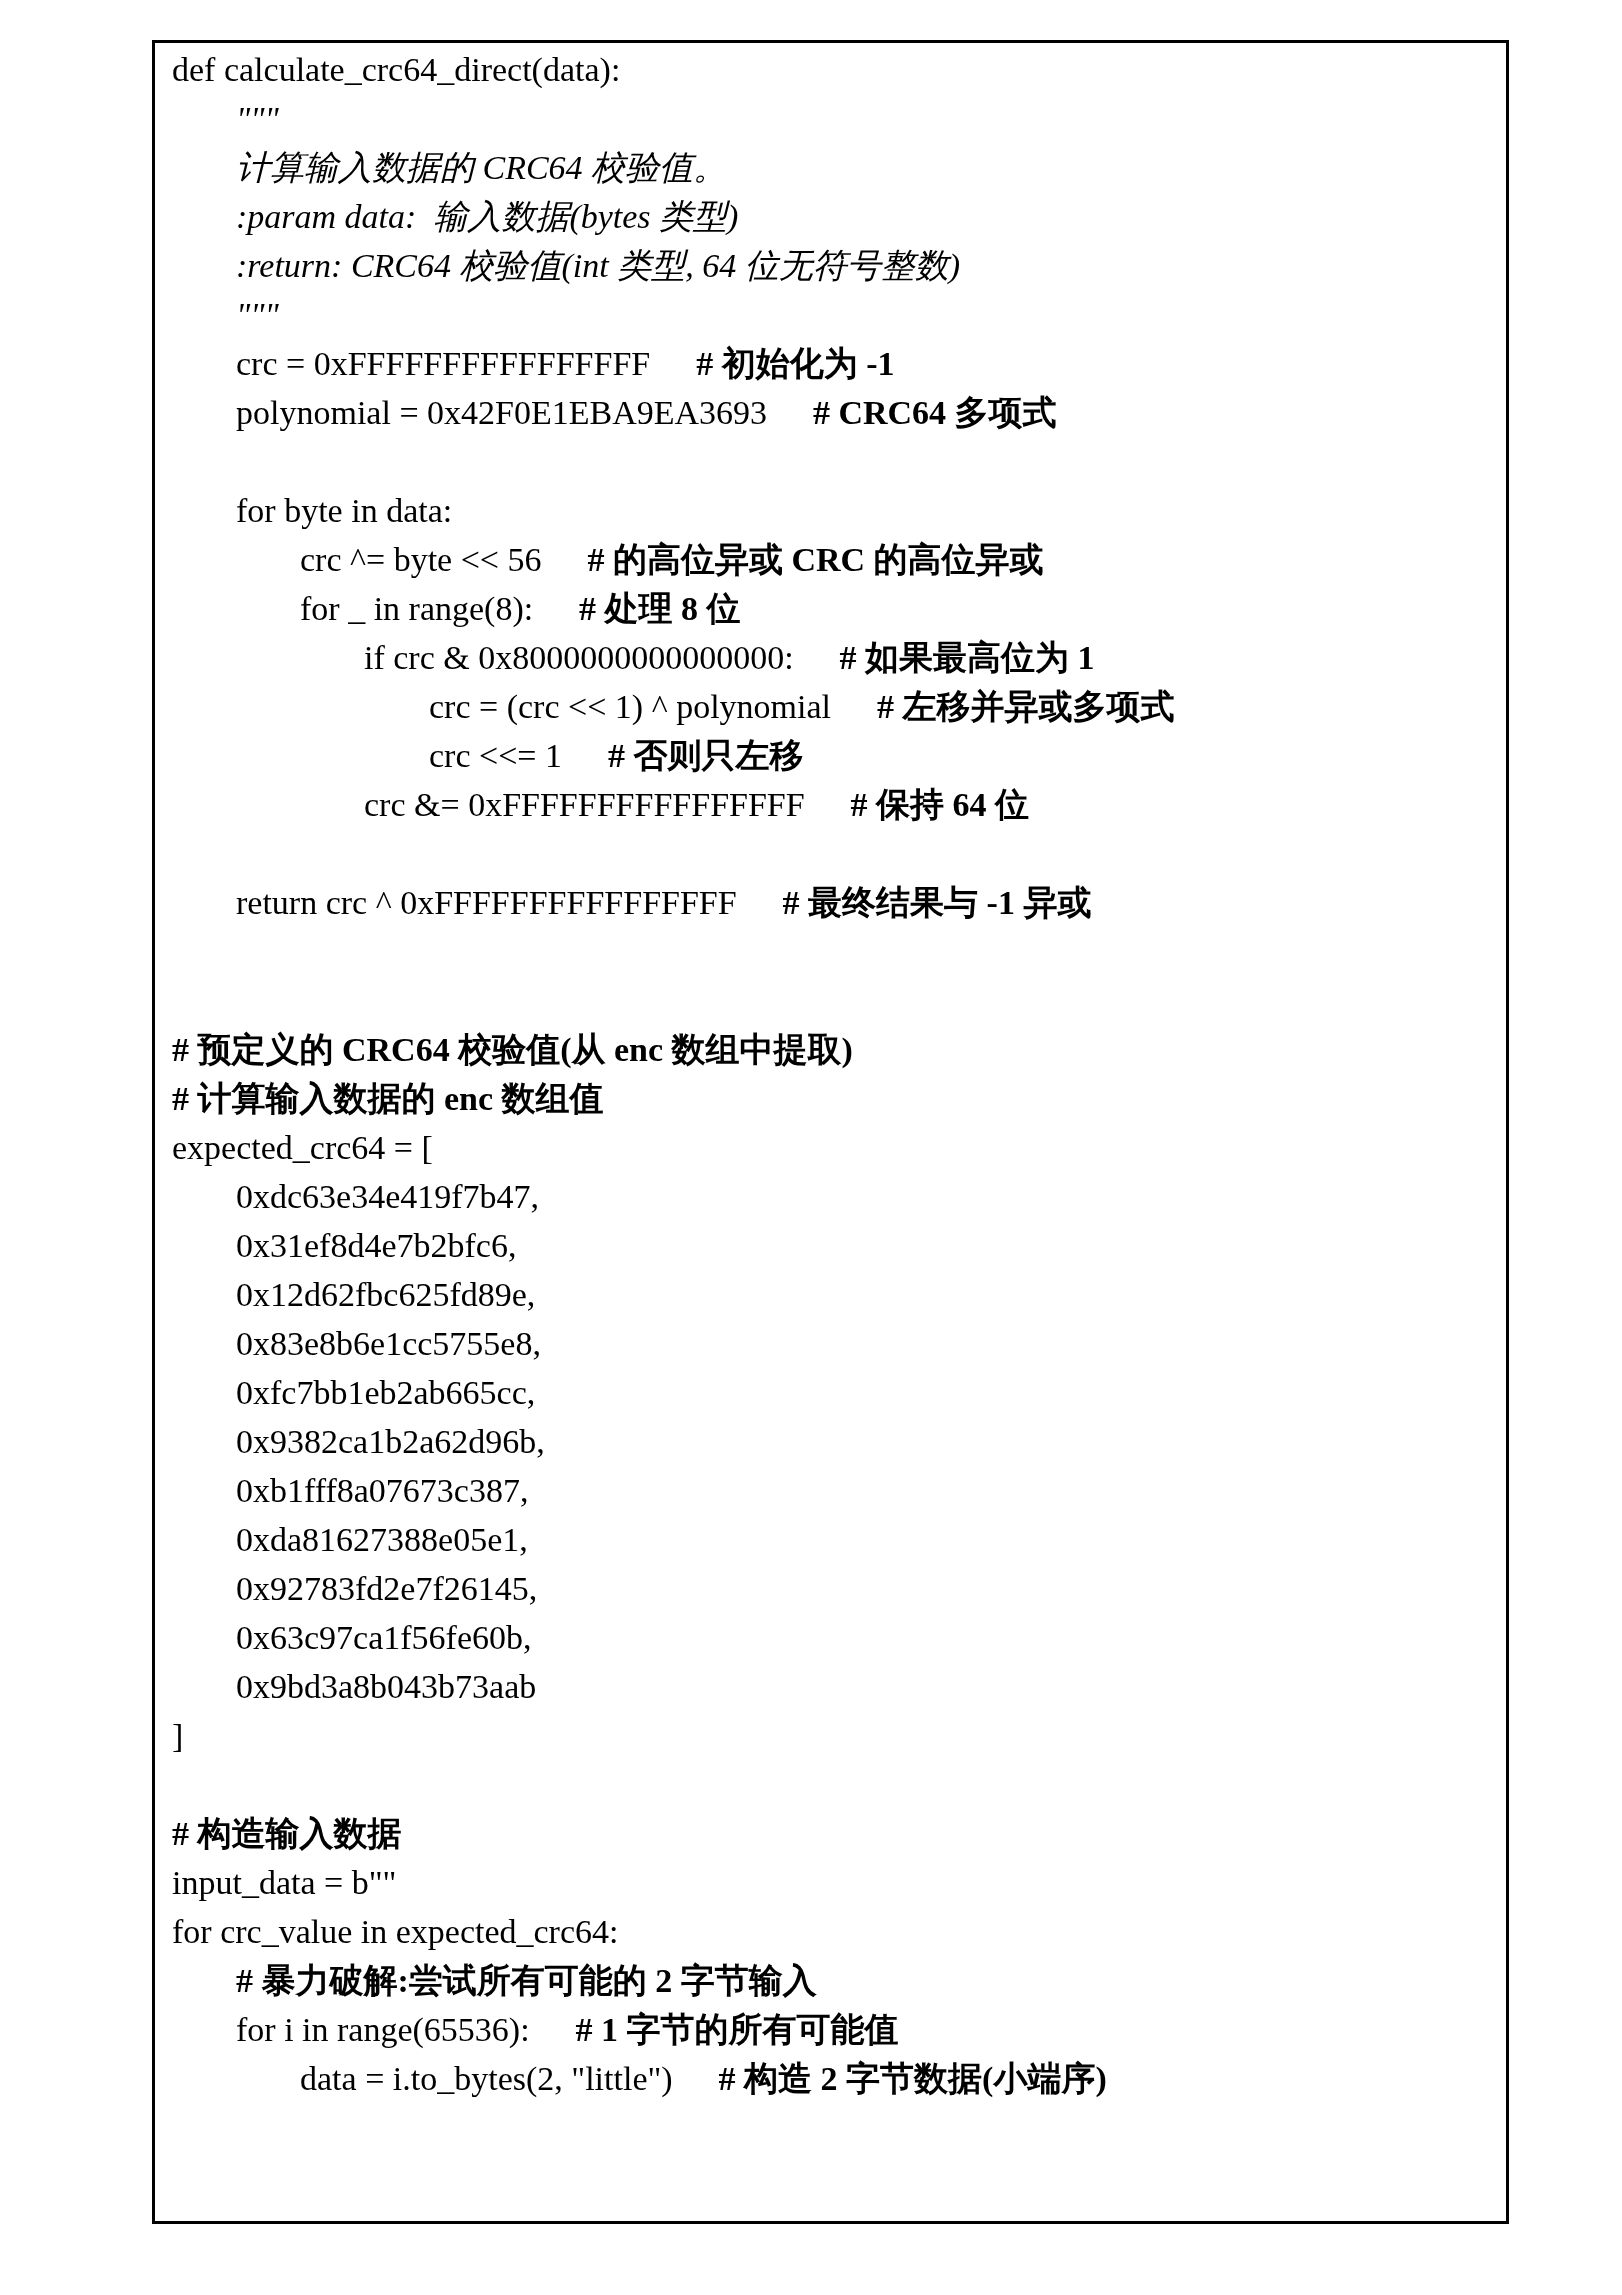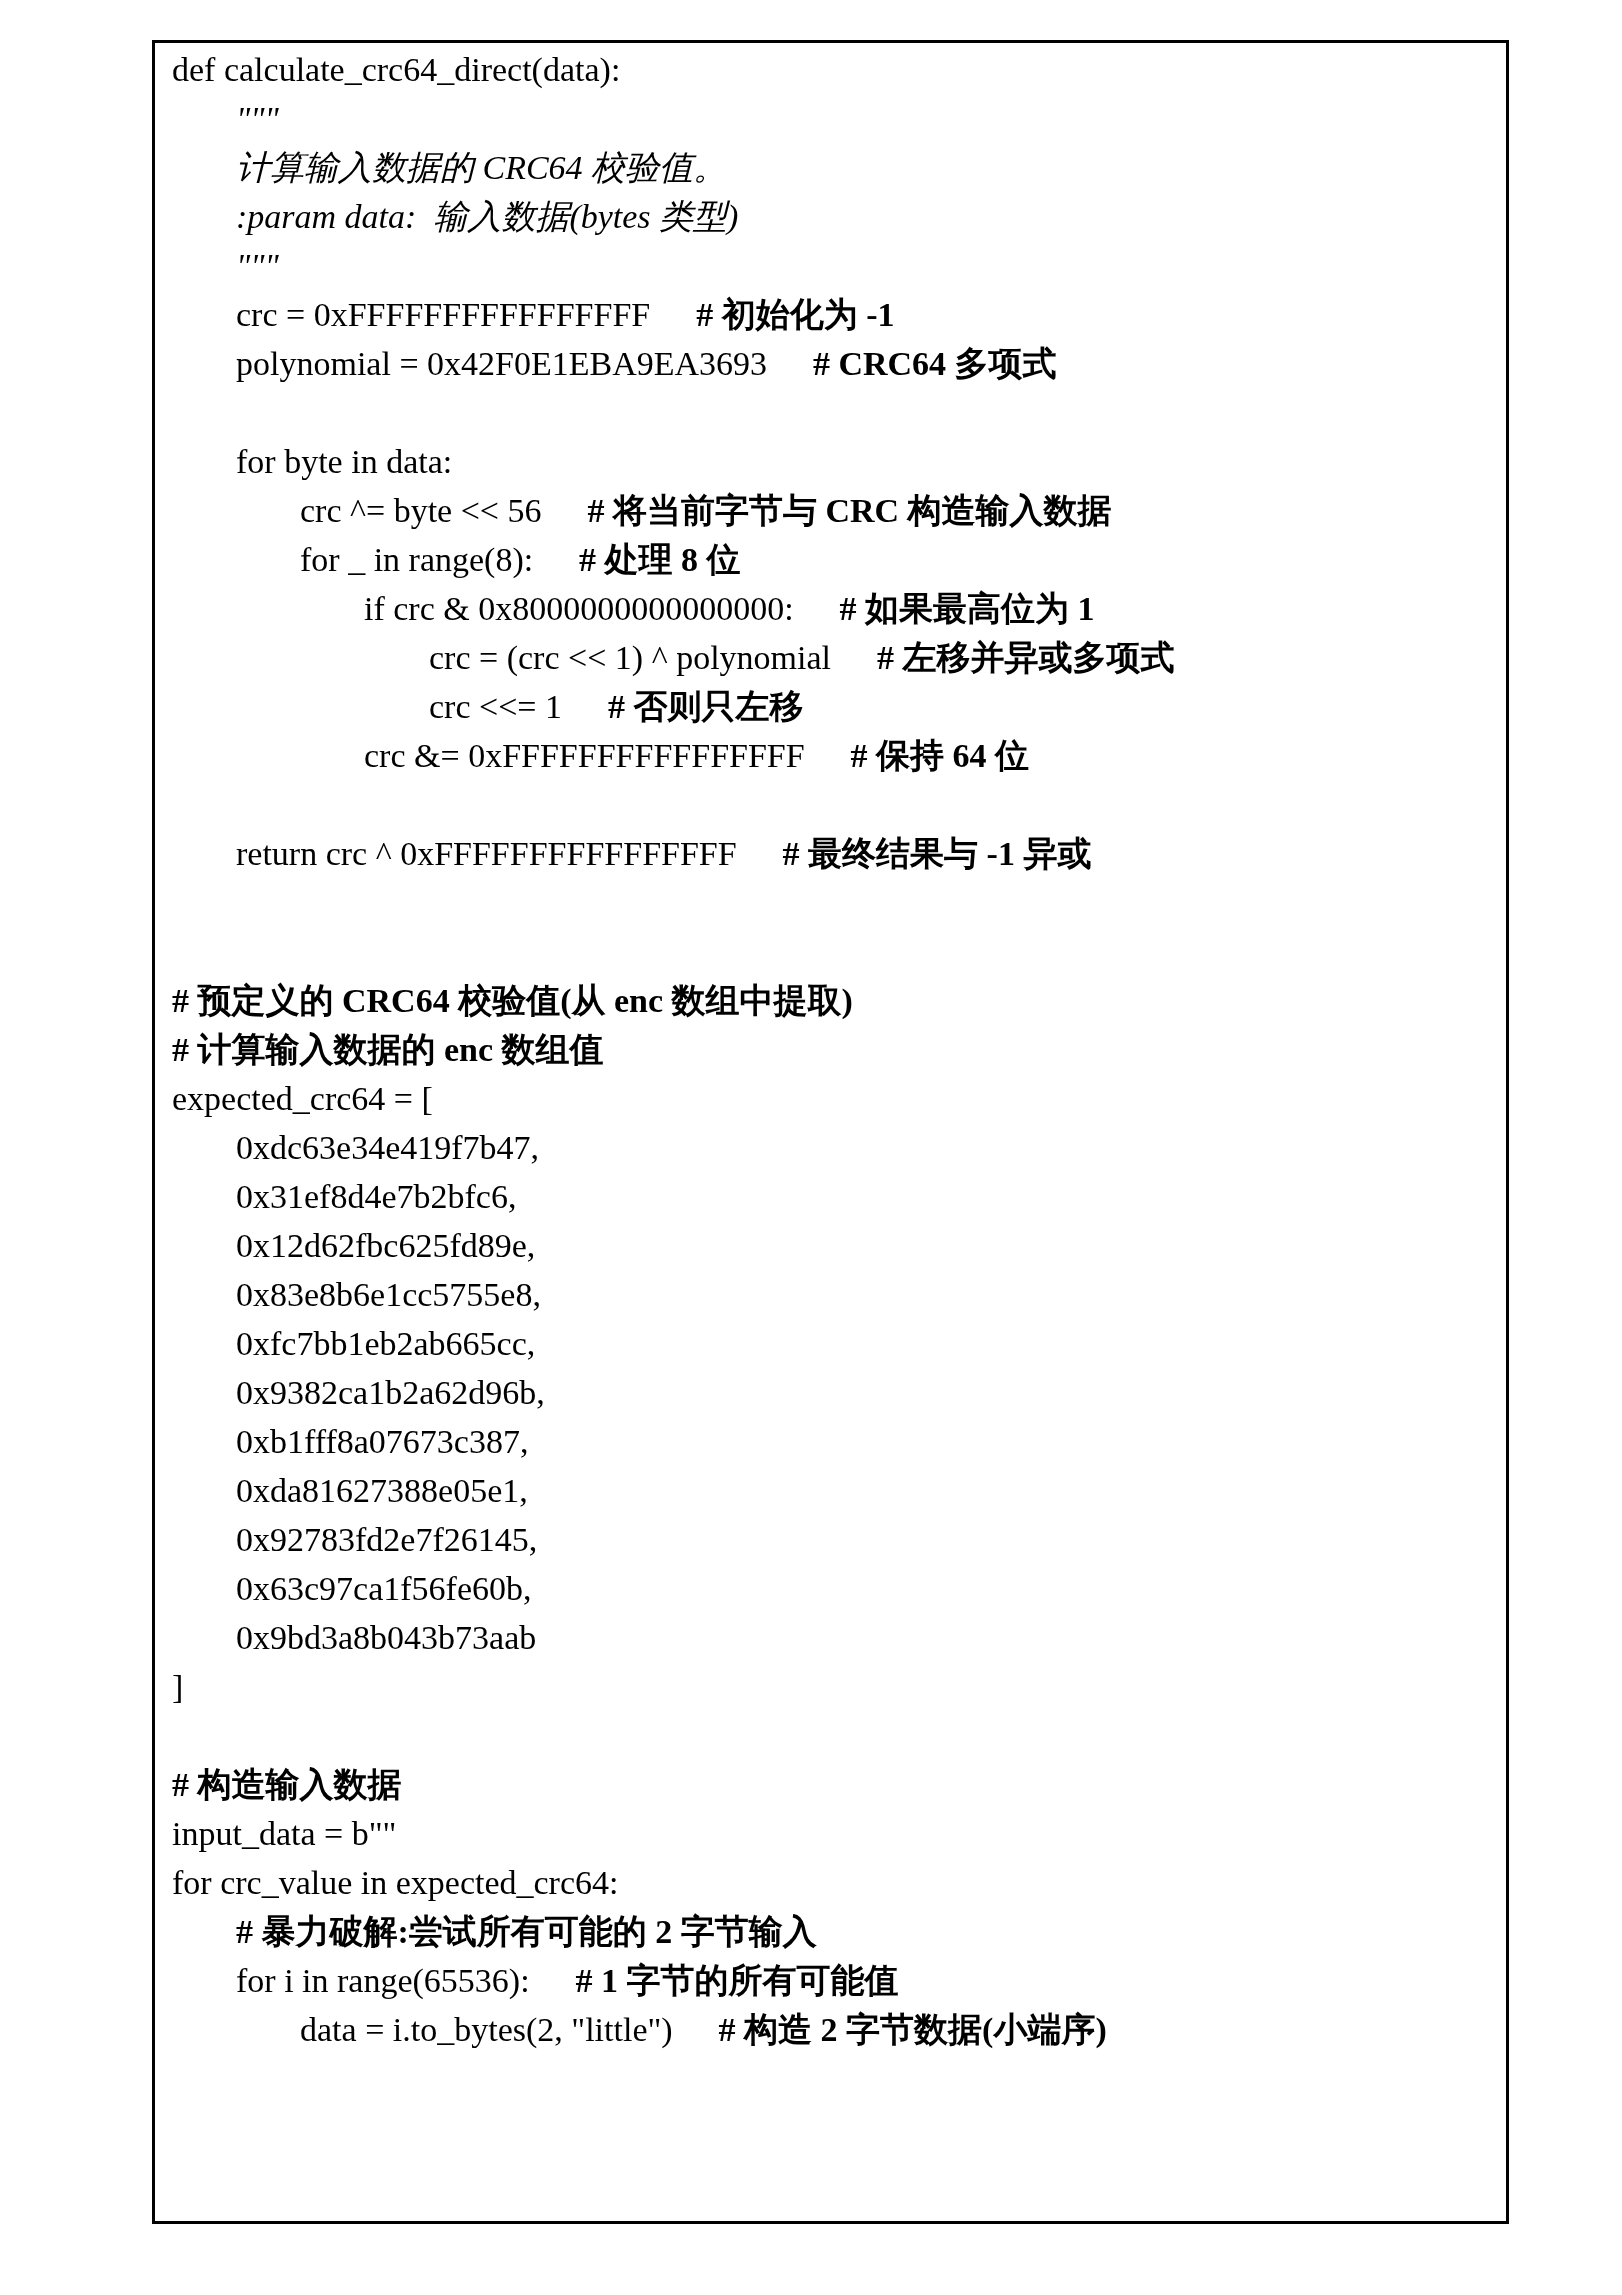--- a/index.html
+++ b/index.html
@@ -48,26 +48,27 @@
 </head>
 <body>
 
 <div class="page">
   <div class="code-box">
     <div>
         <div class="code-line" style="padding-left: 0px;"><span class="code-text">def calculate_crc64_direct(data):</span></div>
         <div class="code-line docstring" style="padding-left: 64px;"><span class="code-text">"""</span></div>
         <div class="code-line docstring" style="padding-left: 64px;"><span class="code-text">计算输入数据的 CRC64 校验值。</span></div>
         <div class="code-line docstring" style="padding-left: 64px;"><span class="code-text">:param data:  输入数据(bytes 类型)</span></div>
+        <div class="code-line docstring" style="padding-left: 64px;"><span class="code-text">:return: CRC64 校验值(int 类型, 64 位无符号整数)</span></div>
         <div class="code-line docstring" style="padding-left: 64px;"><span class="code-text">"""</span></div>
         <div class="code-line" style="padding-left: 64px;"><span class="code-text">crc = 0xFFFFFFFFFFFFFFFF</span><span class="comment-text after-code"># 初始化为 -1</span></div>
         <div class="code-line" style="padding-left: 64px;"><span class="code-text">polynomial = 0x42F0E1EBA9EA3693</span><span class="comment-text after-code"># CRC64 多项式</span></div>
         <div class="code-line" style="padding-left: 0px;">&nbsp;</div>
         <div class="code-line" style="padding-left: 64px;"><span class="code-text">for byte in data:</span></div>
-        <div class="code-line" style="padding-left: 128px;"><span class="code-text">crc ^= byte &lt;&lt; 56</span><span class="comment-text after-code"># 将当前字节与 CRC 构造输入数据</span></div>
+        <div class="code-line" style="padding-left: 128px;"><span class="code-text">crc ^= byte &lt;&lt; 56</span><span class="comment-text after-code"># 的高位异或 CRC 的高位异或</span></div>
         <div class="code-line" style="padding-left: 128px;"><span class="code-text">for _ in range(8):</span><span class="comment-text after-code"># 处理 8 位</span></div>
         <div class="code-line" style="padding-left: 192px;"><span class="code-text">if crc &amp; 0x8000000000000000:</span><span class="comment-text after-code"># 如果最高位为 1</span></div>
         <div class="code-line" style="padding-left: 257px;"><span class="code-text">crc = (crc &lt;&lt; 1) ^ polynomial</span><span class="comment-text after-code"># 左移并异或多项式</span></div>
         <div class="code-line" style="padding-left: 257px;"><span class="code-text">crc &lt;&lt;= 1</span><span class="comment-text after-code"># 否则只左移</span></div>
         <div class="code-line" style="padding-left: 192px;"><span class="code-text">crc &amp;= 0xFFFFFFFFFFFFFFFF</span><span class="comment-text after-code"># 保持 64 位</span></div>
         <div class="code-line" style="padding-left: 0px;">&nbsp;</div>
         <div class="code-line" style="padding-left: 64px;"><span class="code-text">return crc ^ 0xFFFFFFFFFFFFFFFF</span><span class="comment-text after-code"># 最终结果与 -1 异或</span></div>
         <div class="code-line" style="padding-left: 0px;">&nbsp;</div>
         <div class="code-line" style="padding-left: 0px;">&nbsp;</div>
         <div class="code-line" style="padding-left: 0px;"><span class="comment-text"># 预定义的 CRC64 校验值(从 enc 数组中提取)</span></div>

